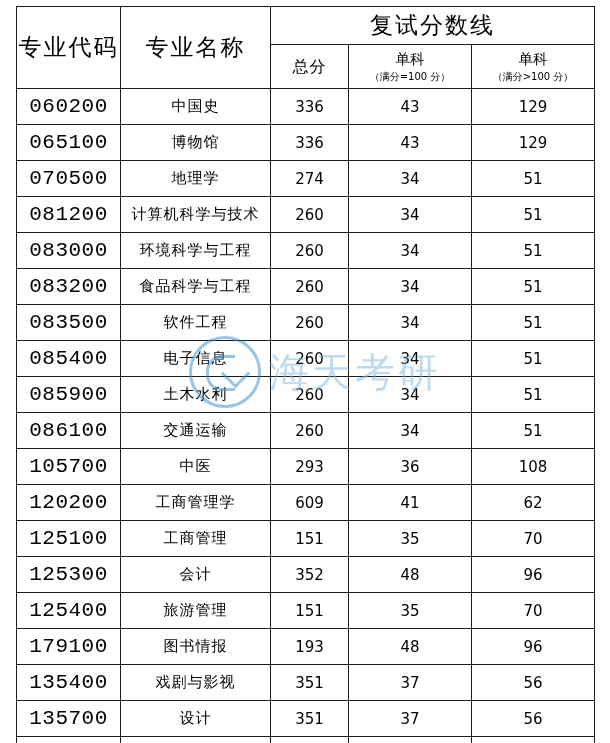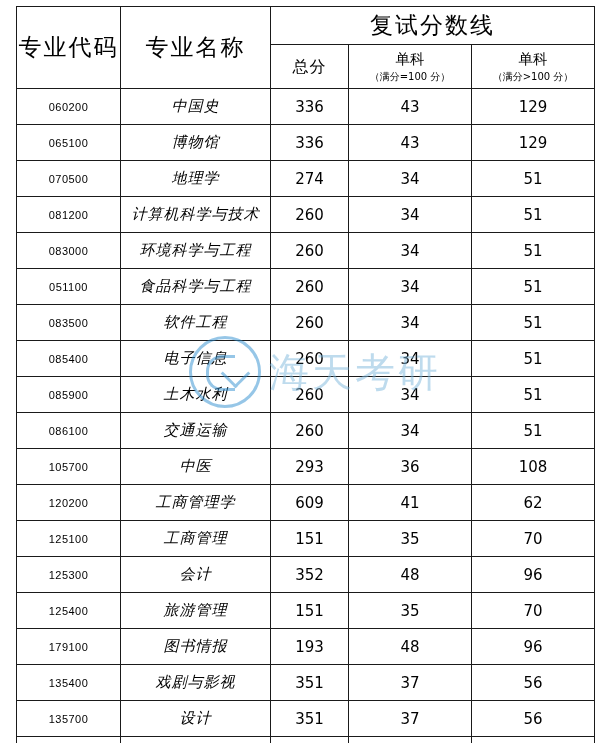--- a/index.html
+++ b/index.html
@@ -59,28 +59,27 @@
     line-height: 1.45;
   }
   .hdr-sub .line1 { display: block; }
   .hdr-sub .line2 { display: block; font-size: 10px; }
   .hdr-total {
     font-size: 16px;
     letter-spacing: 1px;
   }
   tbody tr { height: 36px; }
   td.code {
-    font-size: 11px;
-    font-family: Liberation Sans, sans-serif;
+    font-size: 21px;
+    font-family: Liberation Mono, monospace;
     letter-spacing: 0.5px;
   }
   td.name {
     font-size: 15px;
     letter-spacing: 1px;
-    font-style: italic;
   }
   td.num {
     font-size: 15px;
   }
 
   
   .watermark {
     position: absolute;
     left: 0;
     top: 0;
@@ -196,21 +195,21 @@
           <td class="num">51</td>
         </tr>
         <tr>
           <td class="code">083000</td>
           <td class="name">环境科学与工程</td>
           <td class="num">260</td>
           <td class="num">34</td>
           <td class="num">51</td>
         </tr>
         <tr>
-          <td class="code">051100</td>
+          <td class="code">083200</td>
           <td class="name">食品科学与工程</td>
           <td class="num">260</td>
           <td class="num">34</td>
           <td class="num">51</td>
         </tr>
         <tr>
           <td class="code">083500</td>
           <td class="name">软件工程</td>
           <td class="num">260</td>
           <td class="num">34</td>

